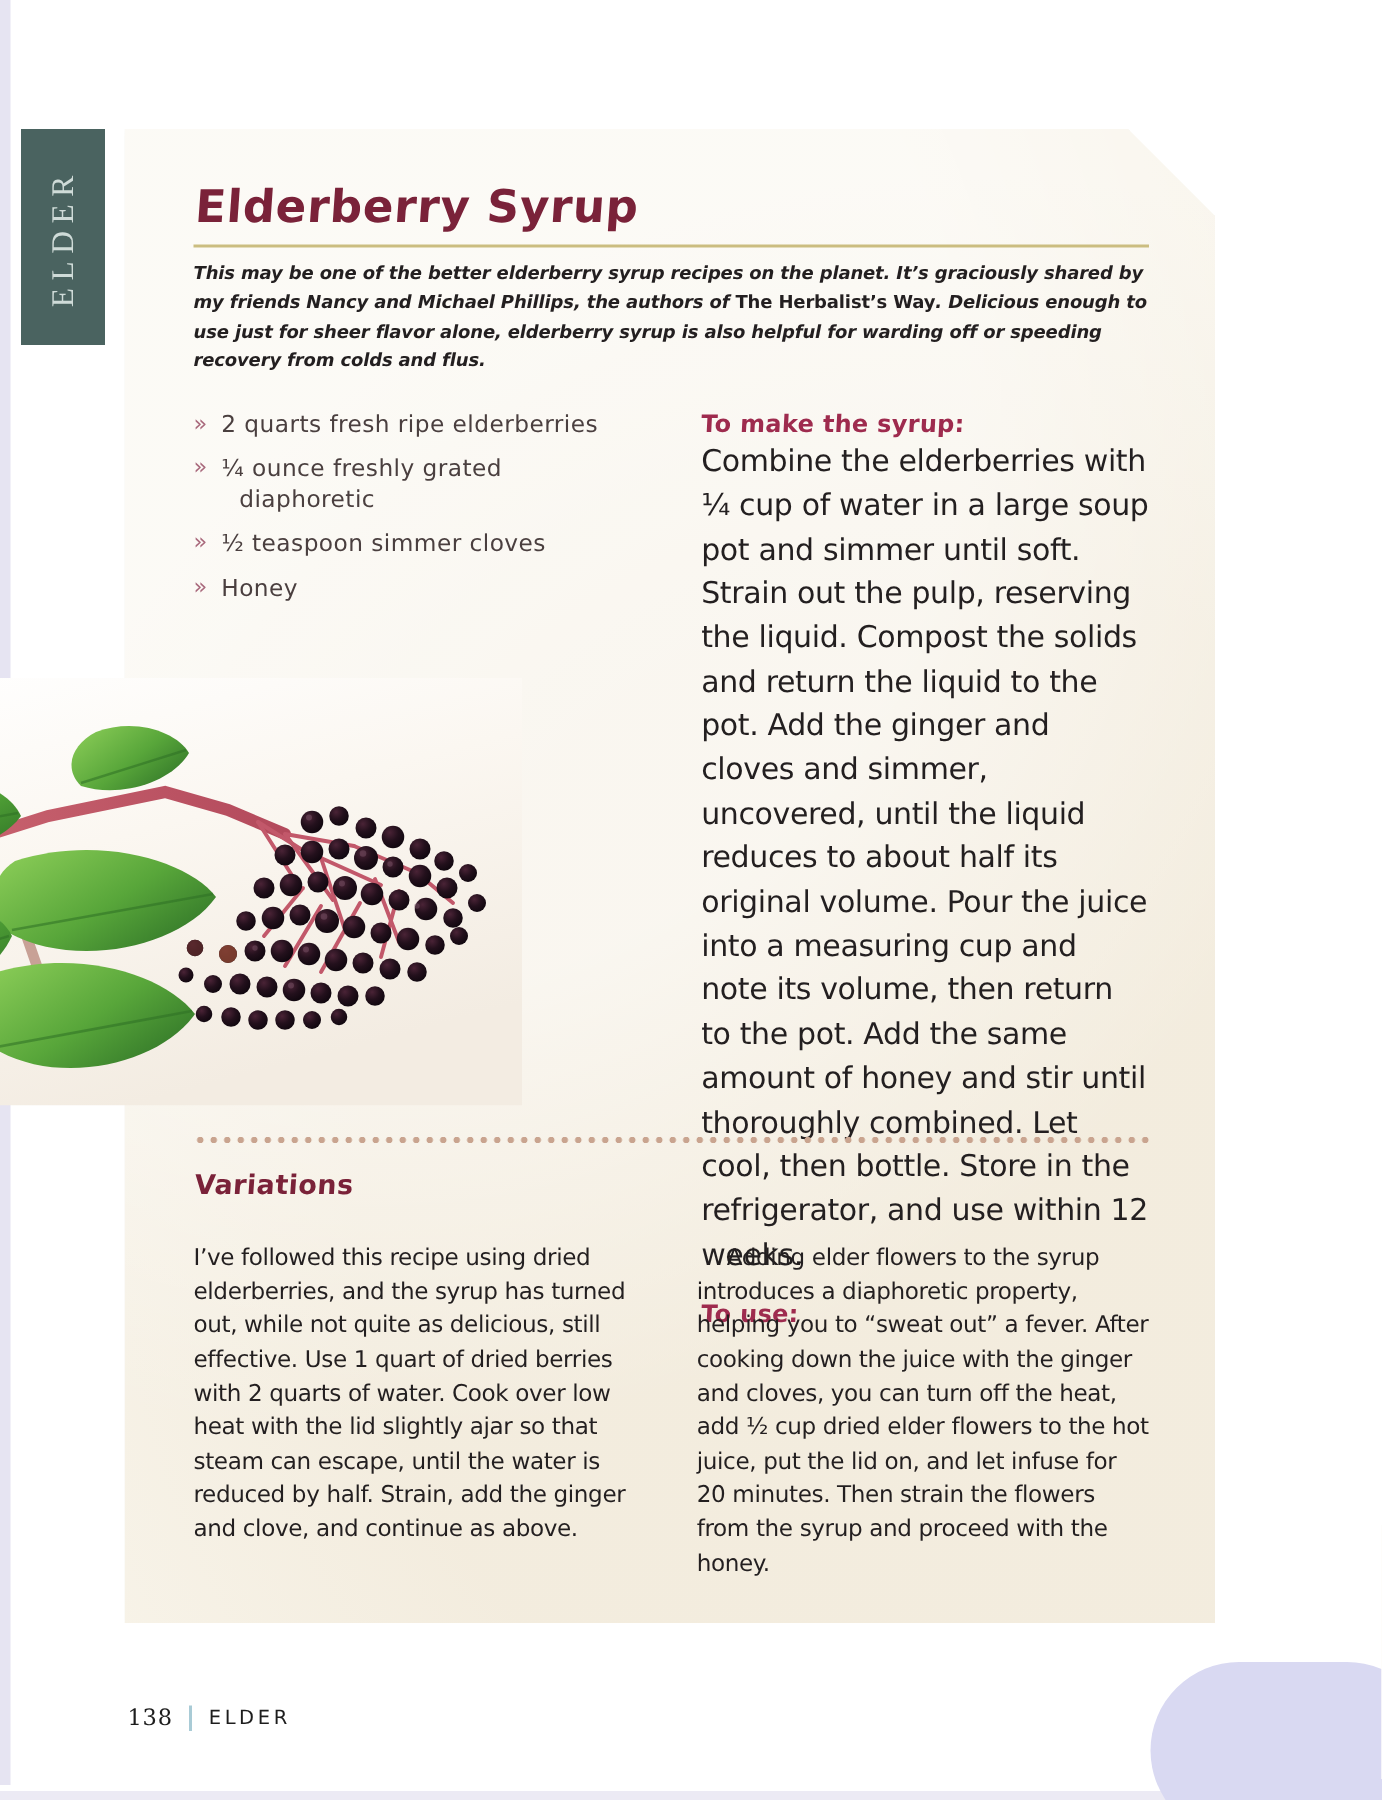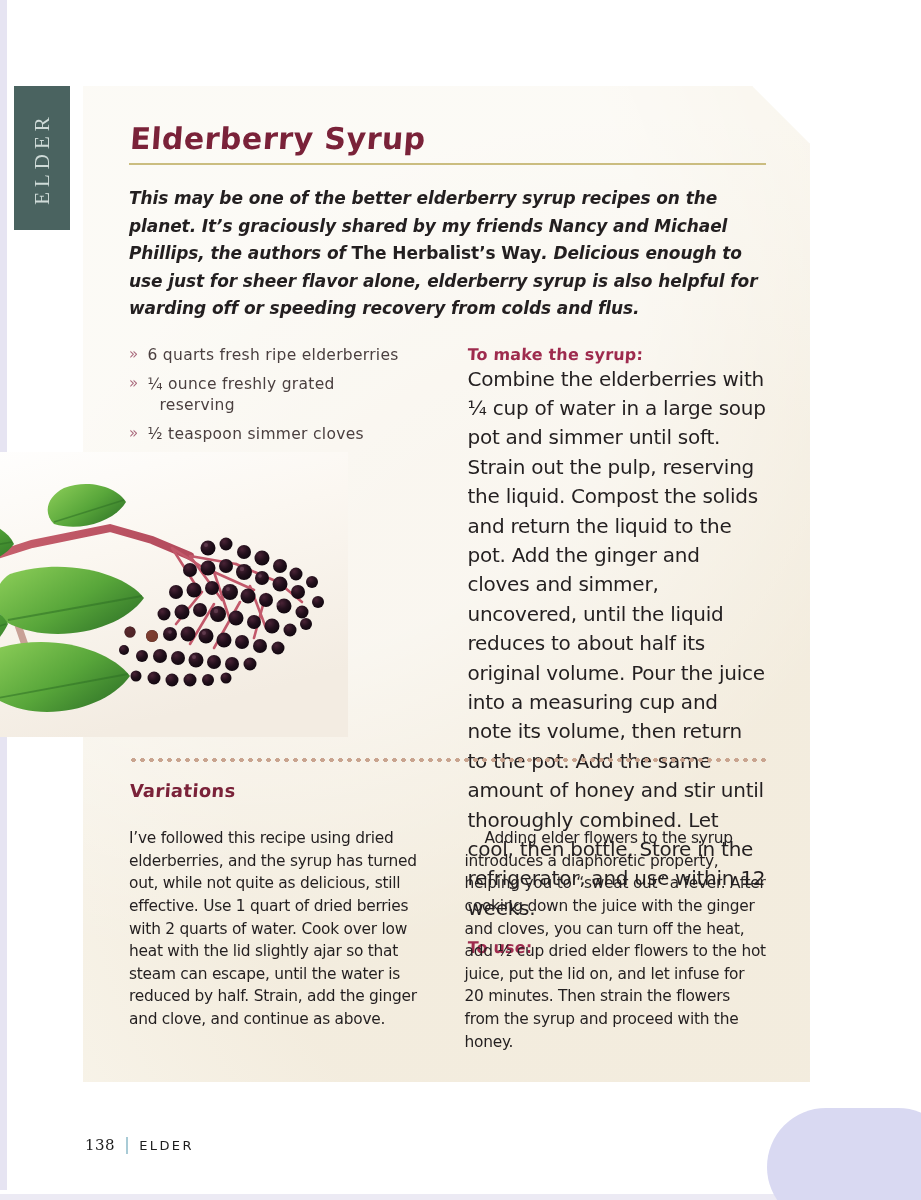--- a/index.html
+++ b/index.html
@@ -108,22 +108,22 @@
   }
   .title-rule {
     margin-top: 8px;
     height: 2px;
     width: 100%;
     background: #cbbd80;
   }
 
   
   .intro {
-    margin-top: 20px;
-    font-size: 17px;
+    margin-top: 8px;
+    font-size: 12px;
     line-height: 1.62;
     color: #231f20;
     font-style: italic;
     font-weight: 600;
     font-family: "DejaVu Sans", sans-serif;
     letter-spacing: -.1px;
   }
   .intro .roman {
     font-style: normal;
   }
@@ -286,25 +286,25 @@
       <div class="title-rule"></div>
 
       <p class="intro"><span>This may be one of the better elderberry syrup recipes on the planet. It’s graciously shared by my friends Nancy and Michael Phillips, the authors of </span><span class="roman">The Herbalist’s Way</span><span>. Delicious enough to use just for sheer flavor alone, elderberry syrup is also helpful for warding off or speeding recovery from colds and flus.</span></p>
 
       <div class="recipe-cols">
 
         <div class="col-left">
           <ul class="ingredients">
             <li class="ingredient">
               <span class="ing-bullet">»</span>
-              <span class="ing-text">6 quarts fresh ripe elderberries</span>
+              <span class="ing-text">2 quarts fresh ripe elderberries</span>
             </li>
             <li class="ingredient">
               <span class="ing-bullet">»</span>
-              <span class="ing-text"><span>¼ ounce freshly grated</span><span class="ing-cont">reserving</span></span>
+              <span class="ing-text"><span>¼ ounce freshly grated</span><span class="ing-cont">diaphoretic</span></span>
             </li>
             <li class="ingredient">
               <span class="ing-bullet">»</span>
               <span class="ing-text">½ teaspoon simmer cloves</span>
             </li>
             <li class="ingredient">
               <span class="ing-bullet">»</span>
               <span class="ing-text">Honey</span>
             </li>
           </ul>

